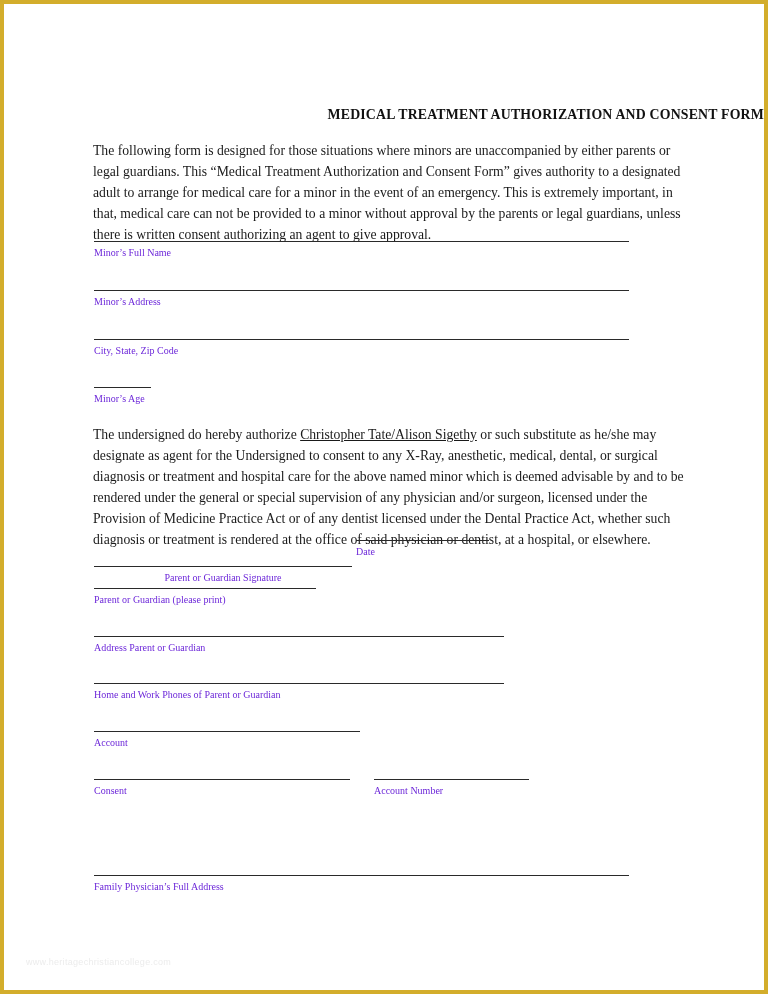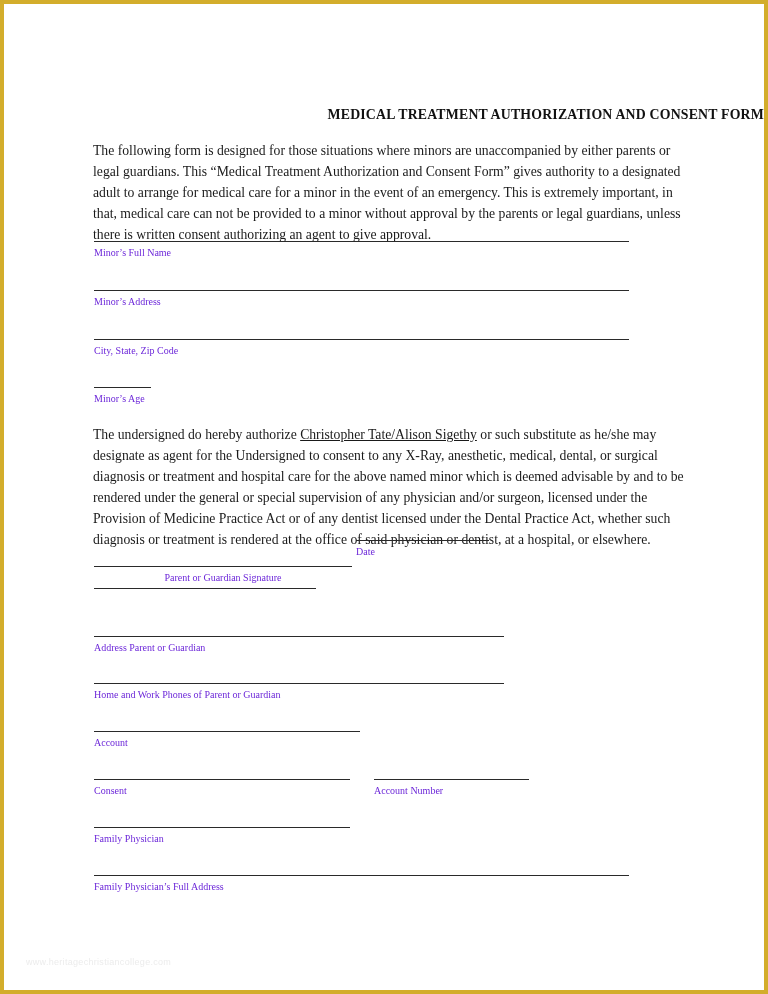--- a/index.html
+++ b/index.html
@@ -101,20 +101,21 @@
     <div class="flabel">Parent or Guardian Signature</div>
   </div>
 
   <div class="field" style="top:536px; left:352px; width:133px;">
     <div class="rule"></div>
     <div class="flabel">Date</div>
   </div>
 
   <div class="field" style="top:584px; left:90px; width:222px;">
     <div class="rule"></div>
+    <div class="flabel">Parent or Guardian (please print)</div>
   </div>
 
   <div class="field" style="top:632px; left:90px; width:410px;">
     <div class="rule"></div>
     <div class="flabel">Address Parent or Guardian</div>
   </div>
 
   <div class="field" style="top:679px; left:90px; width:410px;">
     <div class="rule"></div>
     <div class="flabel">Home and Work Phones of Parent or Guardian</div>
@@ -128,24 +129,20 @@
   <div class="field" style="top:775px; left:90px; width:256px;">
     <div class="rule"></div>
     <div class="flabel">Consent</div>
   </div>
 
   <div class="field" style="top:775px; left:370px; width:155px;">
     <div class="rule"></div>
     <div class="flabel">Account Number</div>
   </div>
 
-  <div class="field" style="top:823px; left:90px; width:256px;">
-    <div class="rule"></div>
-    <div class="flabel">Family Physician</div>
-  </div>
 
   <div class="field" style="top:871px; left:90px; width:535px;">
     <div class="rule"></div>
     <div class="flabel">Family Physician’s Full Address</div>
   </div>
 
   <div class="watermark">www.heritagechristiancollege.com</div>
 
 </div>
 

